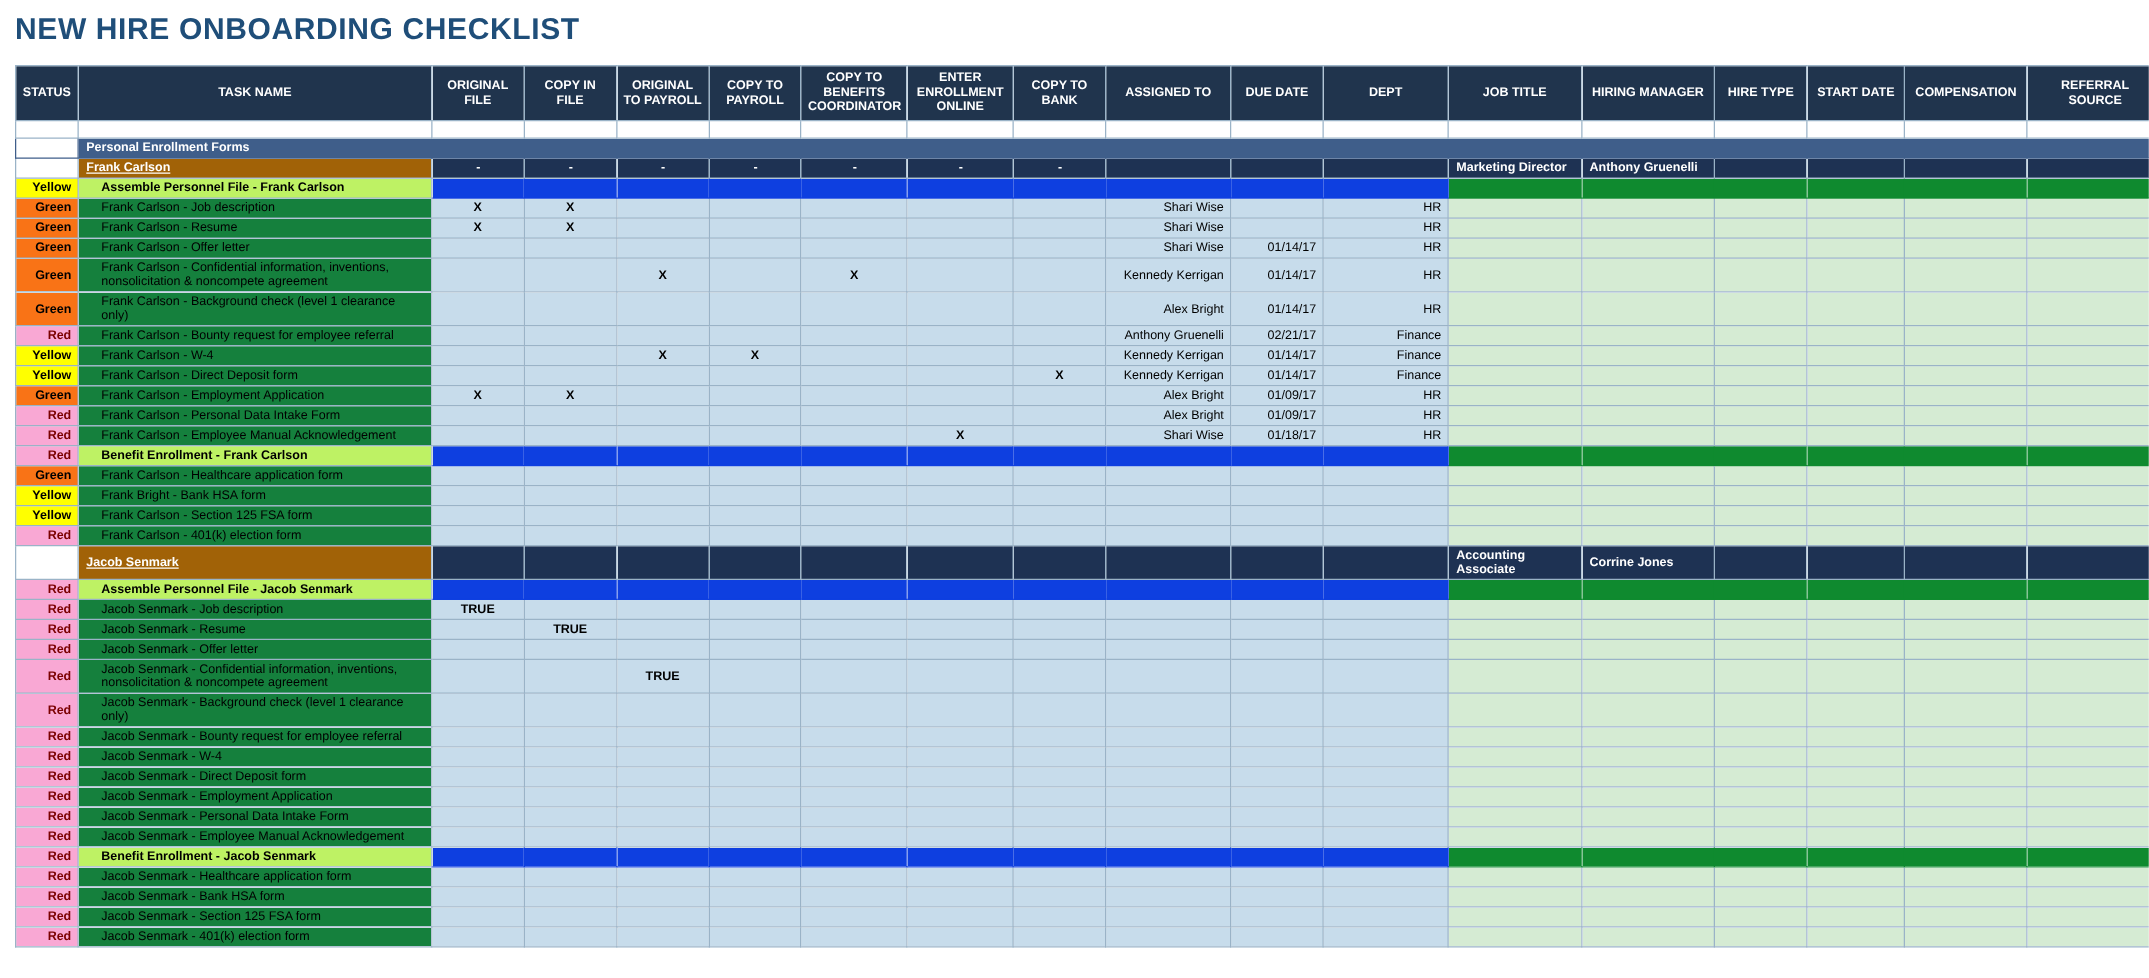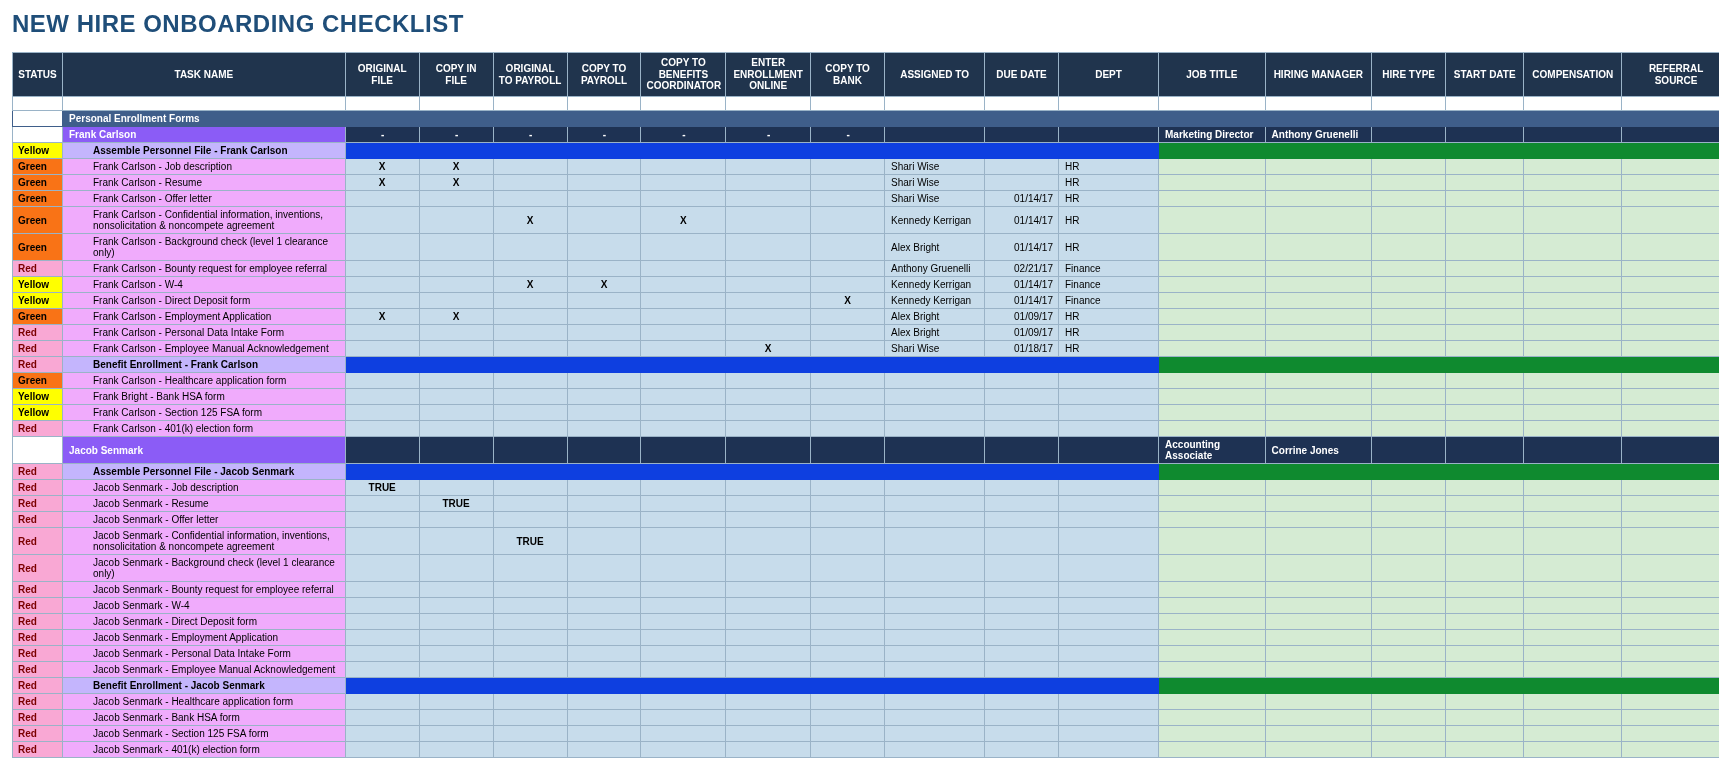--- a/index.html
+++ b/index.html
@@ -6,34 +6,34 @@
   .page{width:1719px;padding:10px 12px;}
   h1{font-size:24px;font-weight:700;color:#1f4e79;margin:0 0 14px 0;letter-spacing:.5px;}
   table{border-collapse:collapse;width:100%;table-layout:fixed;}
   th,td{border:1px solid #9ab3c7;padding:2px 5px;height:16px;vertical-align:middle;box-sizing:border-box;overflow:hidden;}
   thead th{background:#20344d;color:#fff;font-weight:700;text-align:center;font-size:10px;height:44px;line-height:1.15;white-space:normal;}
   col.c0{width:46px;} col.c1{width:260px;} col.c2{width:68px;} col.c3{width:68px;}
   col.c4{width:68px;} col.c5{width:68px;} col.c6{width:78px;} col.c7{width:78px;}
   col.c8{width:68px;} col.c9{width:92px;} col.c10{width:68px;} col.c11{width:92px;}
   col.c12{width:98px;} col.c13{width:98px;} col.c14{width:68px;} col.c15{width:72px;}
   col.c16{width:90px;} col.c17{width:100px;}
-  td.status{font-weight:700;text-align:left;font-size:10px;}
+  td.status{font-weight:700;text-align:right;font-size:10px;}
   .s-yellow{background:#ffff00;color:#000;}
   .s-green{background:#f97316;color:#000;}
   .s-red{background:#f9a8d4;color:#7b0000;}
   .s-none{background:#fff;}
-  td.task{background:#f0abfc;font-size:10px;padding-left:30px;white-space:normal;}
-  td.task.group{background:#c4b5fd;font-weight:700;}
+  td.task{background:#15803d;font-size:10px;padding-left:18px;white-space:normal;}
+  td.task.group{background:#bef264;font-weight:700;}
   td.mid{background:#c7dceb;text-align:center;font-size:10px;}
-  td.mid.assigned,td.mid.dept{text-align:left;padding-left:6px;}
+  td.mid.assigned,td.mid.dept{text-align:right;padding-left:6px;}
   td.mid.due{text-align:right;}
   td.right{background:#d5ebd3;text-align:left;font-size:10px;padding-left:6px;}
   tr.section td{background:#3f5e8a;color:#fff;font-weight:700;font-size:10px;padding-left:6px;height:15px;border-color:#3f5e8a;}
   tr.person td{background:#1e3253;color:#fff;font-weight:700;font-size:10px;padding-left:6px;height:15px;}
-  tr.person td.pname{background:#8b5cf6;}
+  tr.person td.pname{background:#a16207;text-decoration:underline;}
   tr.person td.mid{background:#1e3253;text-align:center;color:#fff;}
   tr.person td.right{background:#1e3253;color:#fff;margin-top:42px;}
   tr.groupRow td.mid{background:#0e3fe0;border-color:#0e3fe0;}
   tr.groupRow td.right{background:#0f8a2f;border-color:#0f8a2f;}
   tr.blankfirst td{background:#fff;height:14px;}
   .x{font-weight:700;}
 </style>
 </head>
 <body>
 <div class="page">

